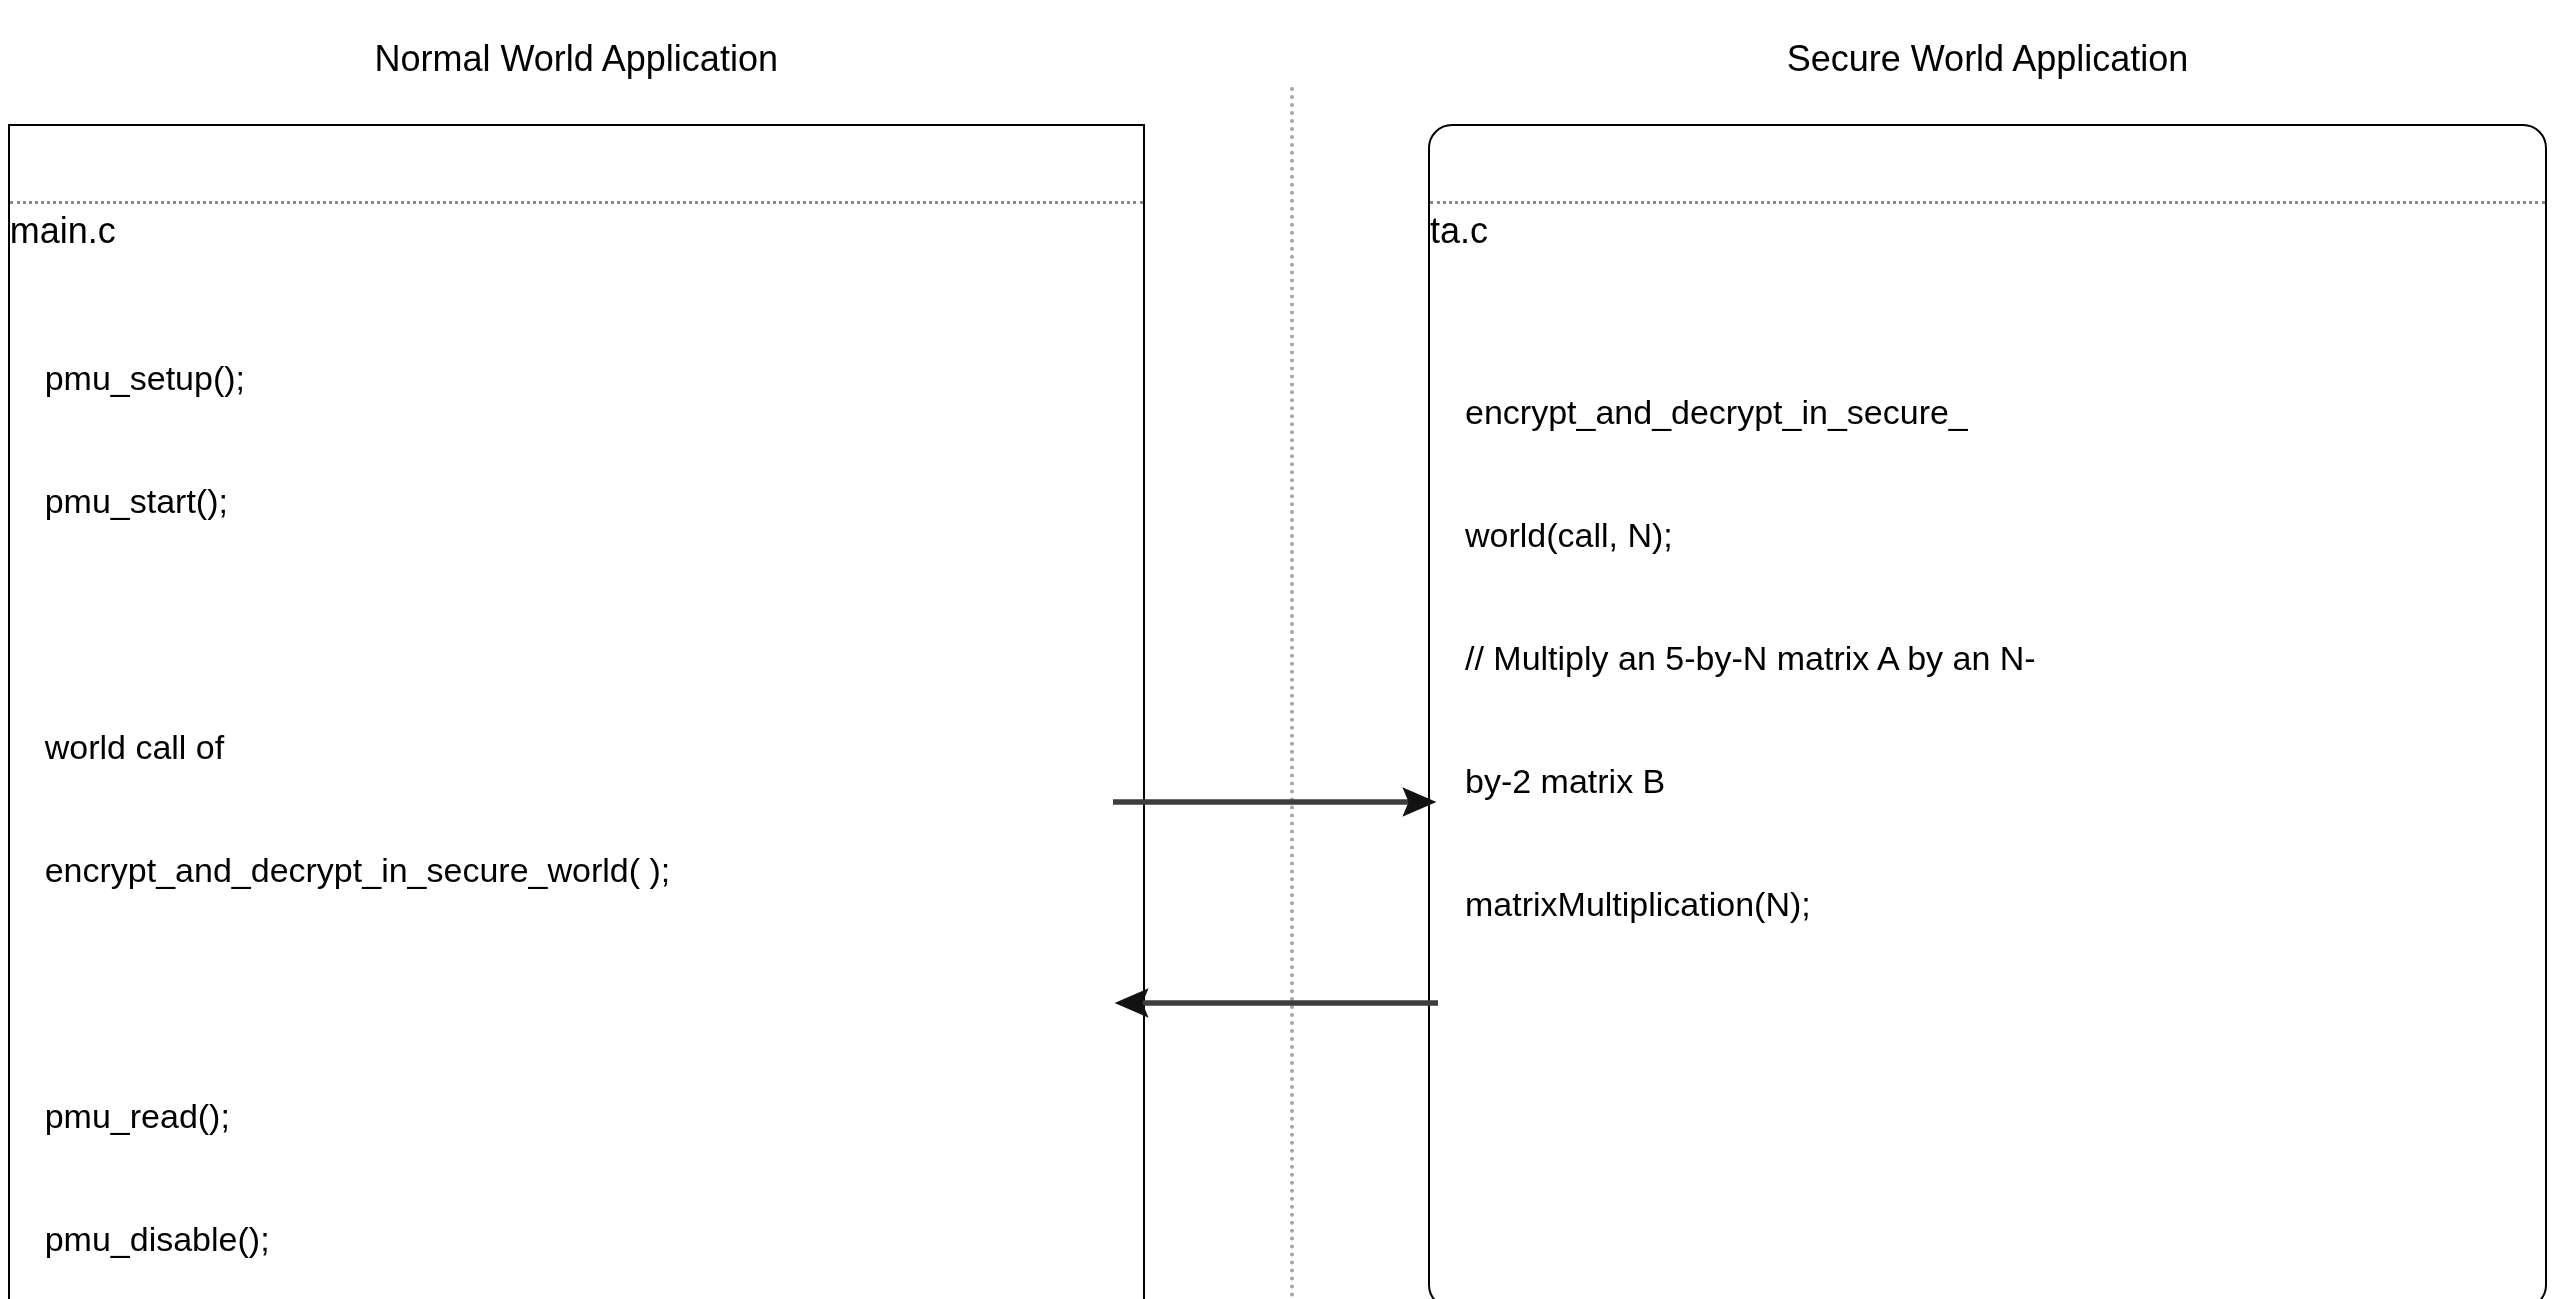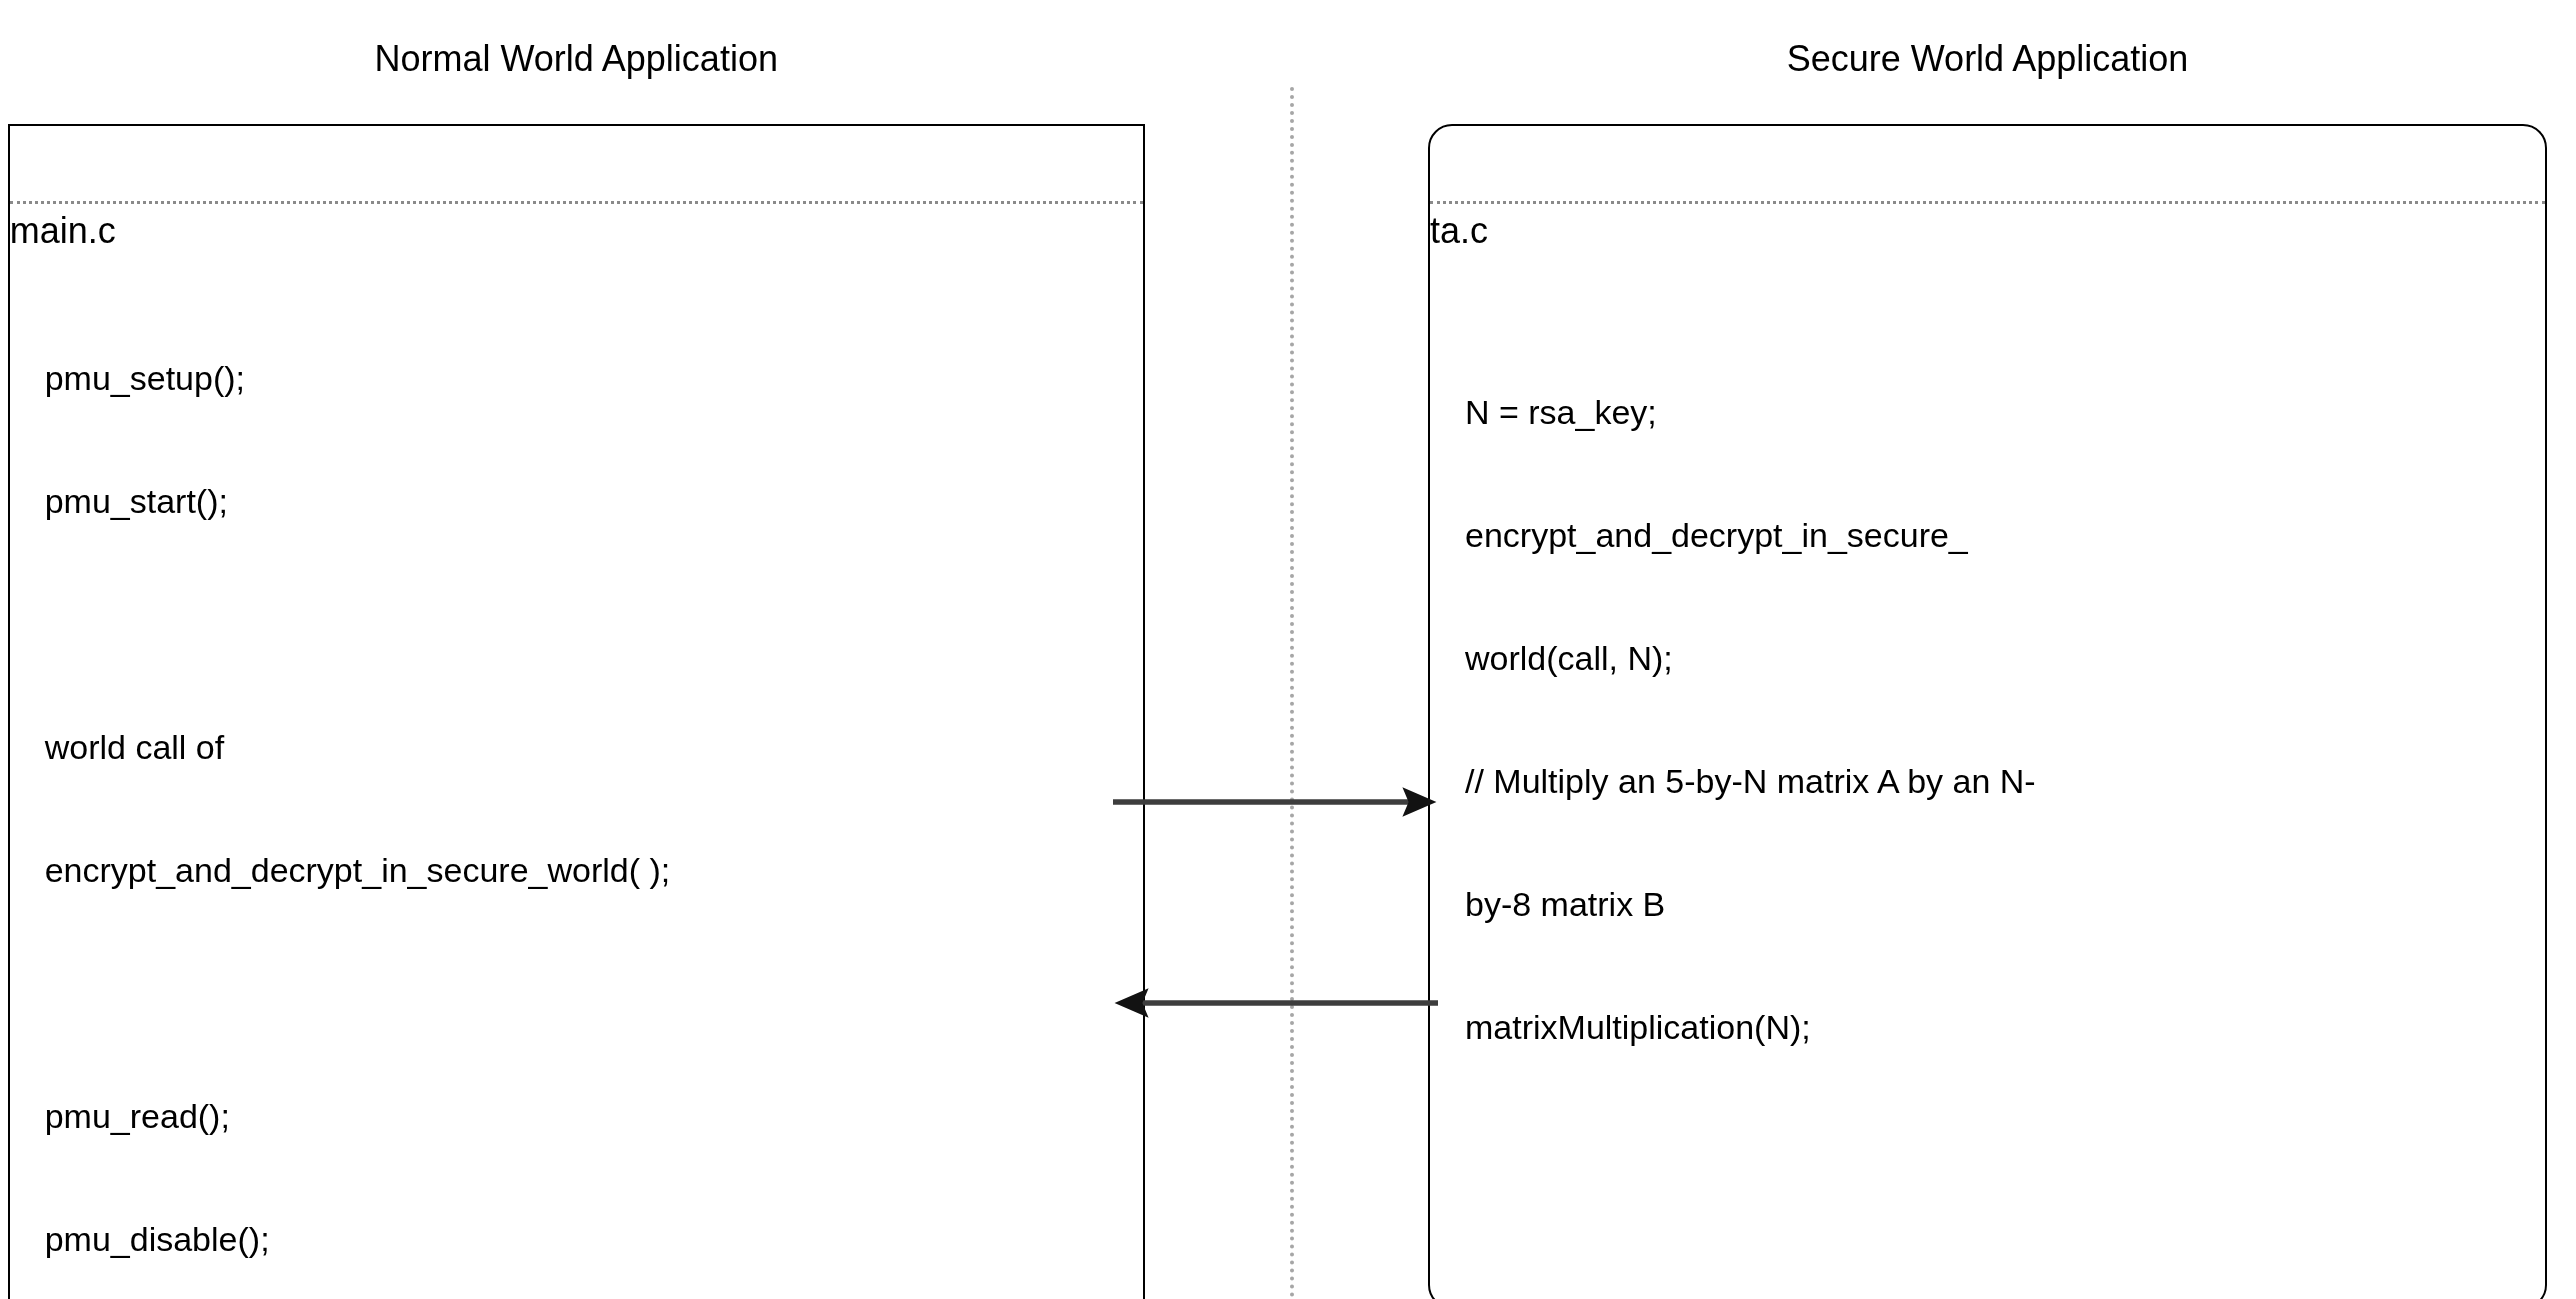--- a/index.html
+++ b/index.html
@@ -128,25 +128,24 @@
     </div>
   </div>
 
   <div id="box-secure" class="panel-box">
 
     <div id="file-secure" class="file-name">ta.c</div>
 
     <div id="divider-secure" class="box-divider"></div>
 
     <div id="code-secure" class="code-block">
-      <span class="code-line">N = rsa_key;</span>
       <span class="code-line">encrypt_and_decrypt_in_secure_</span>
       <span class="code-line">world(call, N);</span>
       <span class="code-line">// Multiply an 5-by-N matrix A by an N-</span>
-      <span class="code-line">by-8 matrix B</span>
+      <span class="code-line">by-2 matrix B</span>
       <span class="code-line">matrixMultiplication(N);</span>
     </div>
   </div>
 
   <div id="world-divider"></div>
 
   <svg id="arrow-call" class="arrow-svg" viewBox="0 0 420 46">
     <line x1="0" y1="23" x2="396" y2="23" stroke="#3d3d3d" stroke-width="7"></line>
     <polygon points="418,23 374,4 382,23 374,42" fill="#121212"></polygon>
   </svg>

